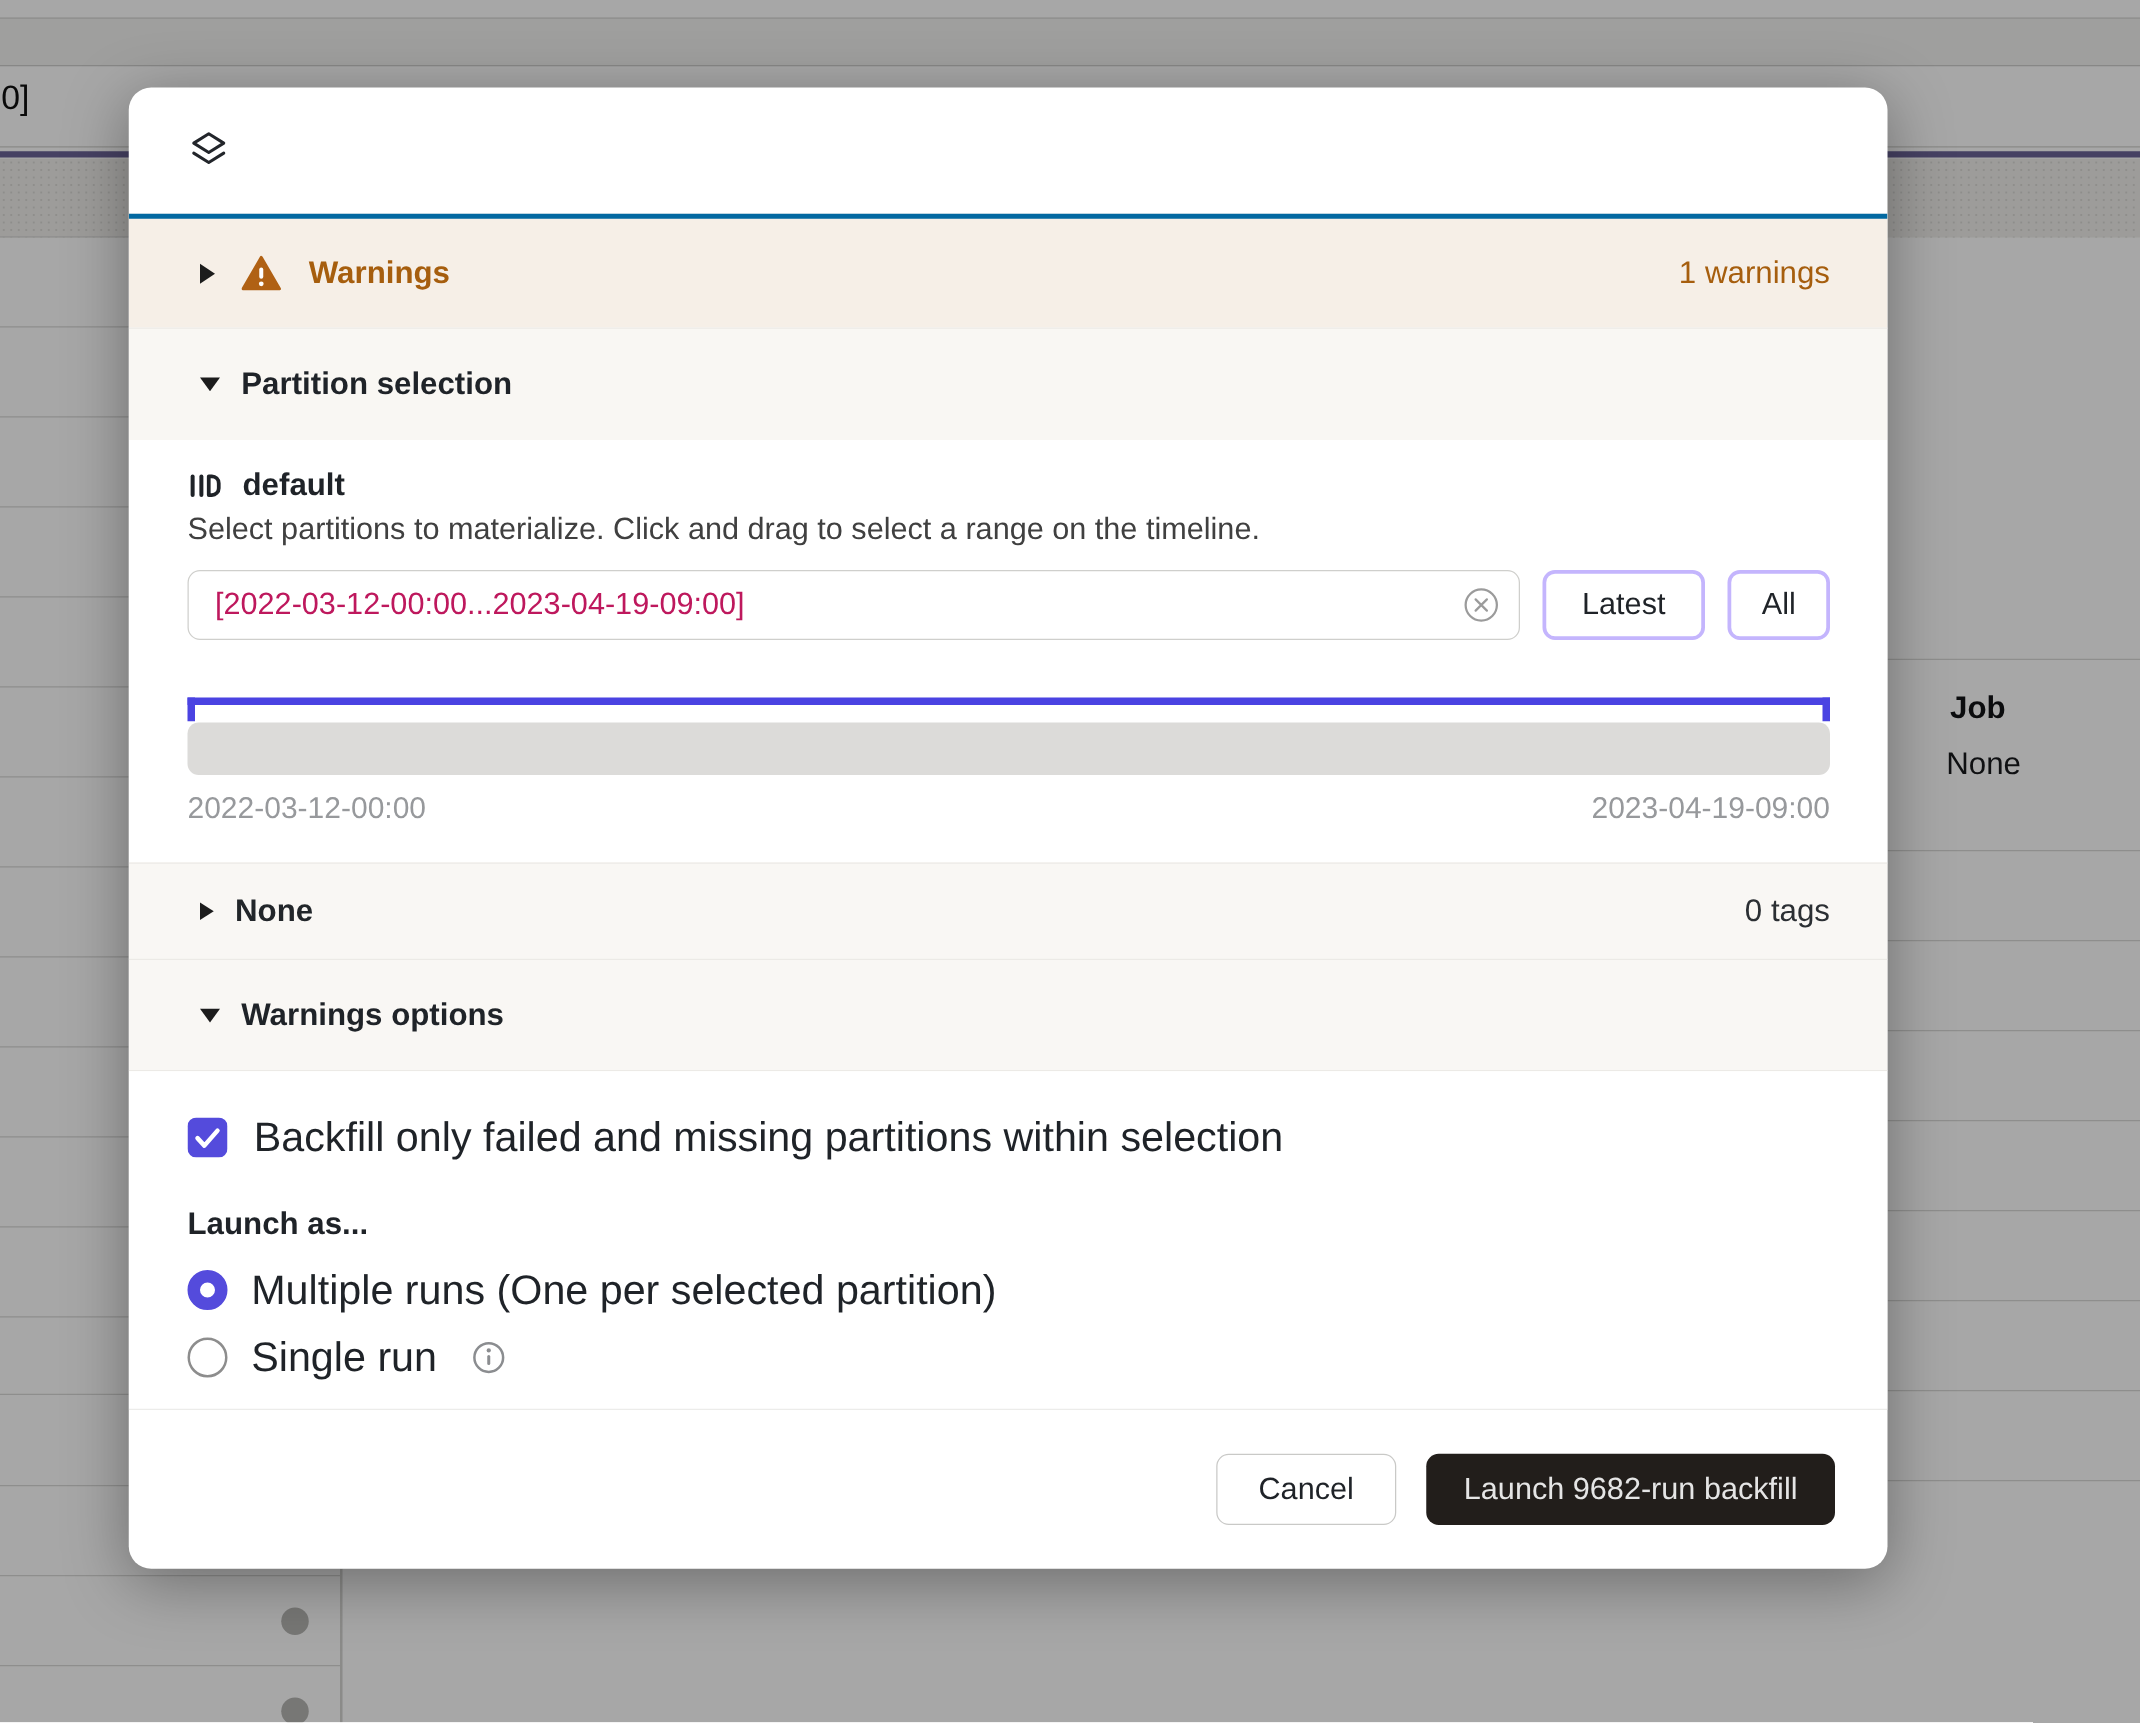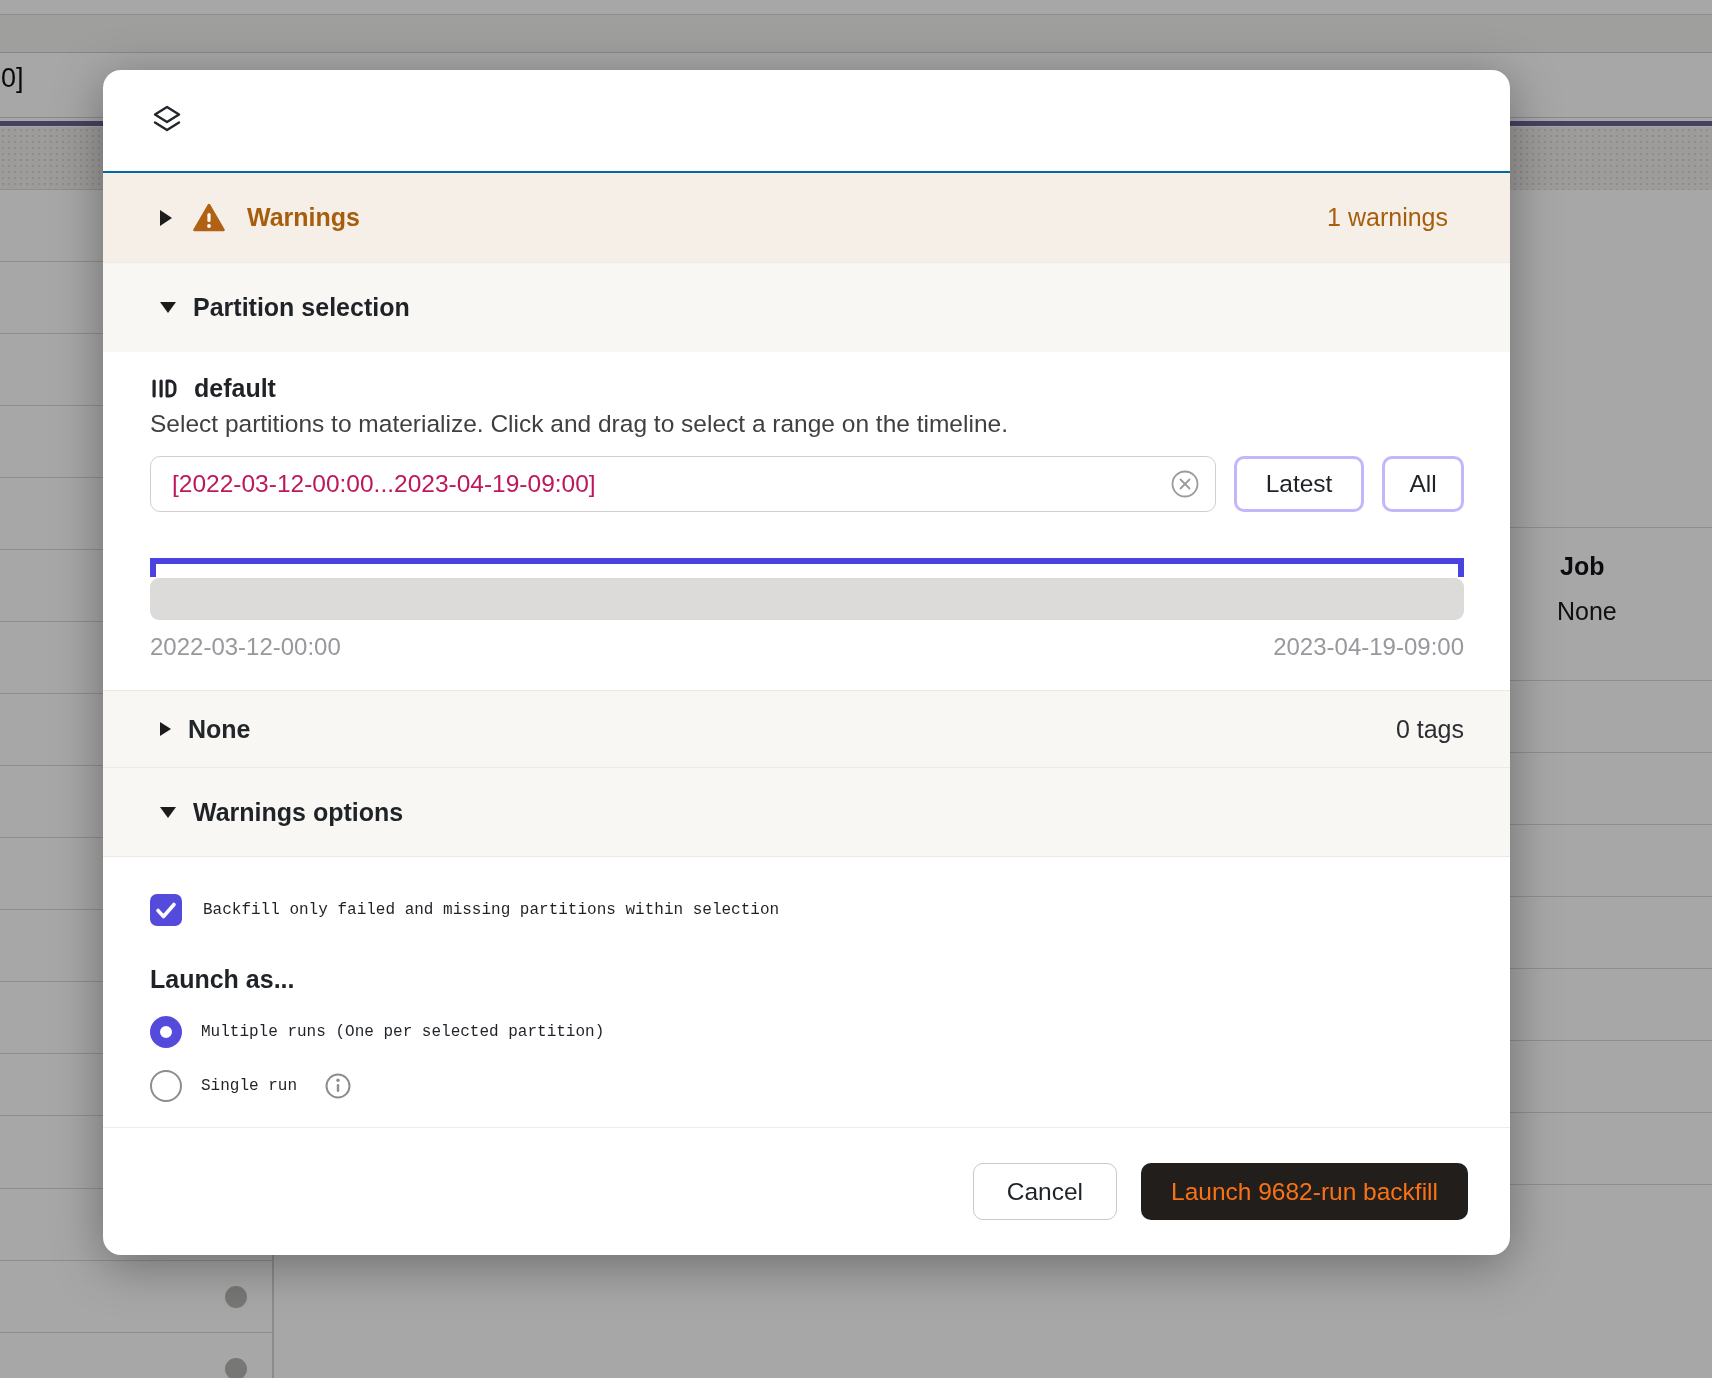--- a/index.html
+++ b/index.html
@@ -29,22 +29,22 @@
   .modal { position:absolute; left:103px; top:70px; width:1407px; height:1185px; background:#fff;
            border-radius:18px; box-shadow:0 10px 50px rgba(0,0,0,0.35); overflow:hidden; }
 
   .m-header { height:101px; display:flex; align-items:center; gap:23px; padding:0 45px; }
   .m-title { font-size:28px; font-weight:500; color:#1d2125; letter-spacing:0.2px; }
 
   .row-left { display:flex; align-items:center; }
   .caret-right { width:0; height:0; border-left:12px solid #1c1c1c; border-top:8px solid transparent; border-bottom:8px solid transparent; }
   .caret-down { width:0; height:0; border-top:11px solid #1c1c1c; border-left:8px solid transparent; border-right:8px solid transparent; }
 
-  .m-warnings { height:91px; background:#f6efe7; border-top:2px solid #0369a1;
-                display:flex; align-items:center; justify-content:space-between; padding:0 62px 0 57px; }
+  .m-warnings { height:91px; background:#f6efe7; border-top:4px solid #0369a1;
+                display:flex; align-items:center; justify-content:space-between; padding:0 46px 0 57px; }
   .warn-label { font-size:25px; font-weight:600; color:#a65e0e; margin-left:22px; }
   .warn-count { font-size:25px; color:#a65e0e; }
   .warn-icon { margin-left:21px; display:flex; }
 
   .m-section-head { height:90px; background:#f9f7f3; border-top:1px solid #eceae6;
                     display:flex; align-items:center; gap:17px; padding-left:57px; }
   .m-section-head .sec-label { font-size:25px; font-weight:700; color:#1f2328; }
 
   .m-partition-body { height:338px; background:#fff; padding:20px 46px 0 47px; }
   .default-row { display:flex; align-items:center; gap:17px; height:32px; margin-bottom:6px; }
@@ -72,34 +72,34 @@
   .m-tags { height:77px; background:#f9f7f4; border-top:1px solid #eceae6;
             display:flex; align-items:center; justify-content:space-between; padding:0 46px 0 57px; }
   .tags-label { font-size:25px; font-weight:600; color:#22262a; margin-left:17px; }
   .tags-count { font-size:25px; color:#2b2f33; }
 
   .m-backfill-head { height:90px; background:#f9f7f4; border-top:1px solid #eceae6; border-bottom:1px solid #eceae6;
                      display:flex; align-items:center; gap:17px; padding-left:57px; }
 
   .m-backfill-body { height:270px; background:#fff; padding:36px 46px 0 47px; }
   .check-row { display:flex; align-items:center; gap:21px; height:34px; }
-  .check-label, .radio-label { font-size:16px; color:#1f2328;font-family:Liberation Mono, monospace; }
+  .check-label, .radio-label { font-size:33px; color:#1f2328; }
   .checkbox { width:32px; height:32px; flex:0 0 32px; cursor:pointer; }
   .launch-as { font-size:25px; font-weight:700; color:#1f2328; margin-top:38px; height:30px; }
   .radio-row { display:flex; align-items:center; gap:19px; height:34px; margin-top:20px; }
   .radio { width:32px; height:32px; border-radius:50%; flex:0 0 32px; cursor:pointer; }
   .radio.off { border:2.5px solid #8d8d8d; background:#fff; }
   .radio.on  { border:10px solid #544bdc; background:#fff; }
   .info-btn { margin-left:8px; border:none; background:transparent; padding:0; display:flex; cursor:pointer; }
 
   .m-footer { height:128px; border-top:1px solid #ececea; display:flex; align-items:center; justify-content:flex-end;
               gap:24px; padding-right:42px; }
   .btn-cancel { height:57px; padding:0 33px; border:1px solid #c9c9c7; border-radius:10px; background:#fff;
                 font-family:Liberation Sans, sans-serif; font-size:24.5px; color:#1f2328; cursor:pointer; }
-  .btn-launch { height:57px; padding:0 30px; border:none; border-radius:10px; background:#221e1b; color:#f97316;
+  .btn-launch { height:57px; padding:0 30px; border:none; border-radius:10px; background:#221e1b; color:#e5e5e5;
                 font-family:"Liberation Sans",sans-serif; font-size:24.5px; cursor:pointer; }
 </style>
 </head>
 <body>
 
 <div class="stage">
 
   <div class="backdrop">
     <div class="bd-band-toolbar"></div>
     <div class="bd-partial-text">0]</div>

